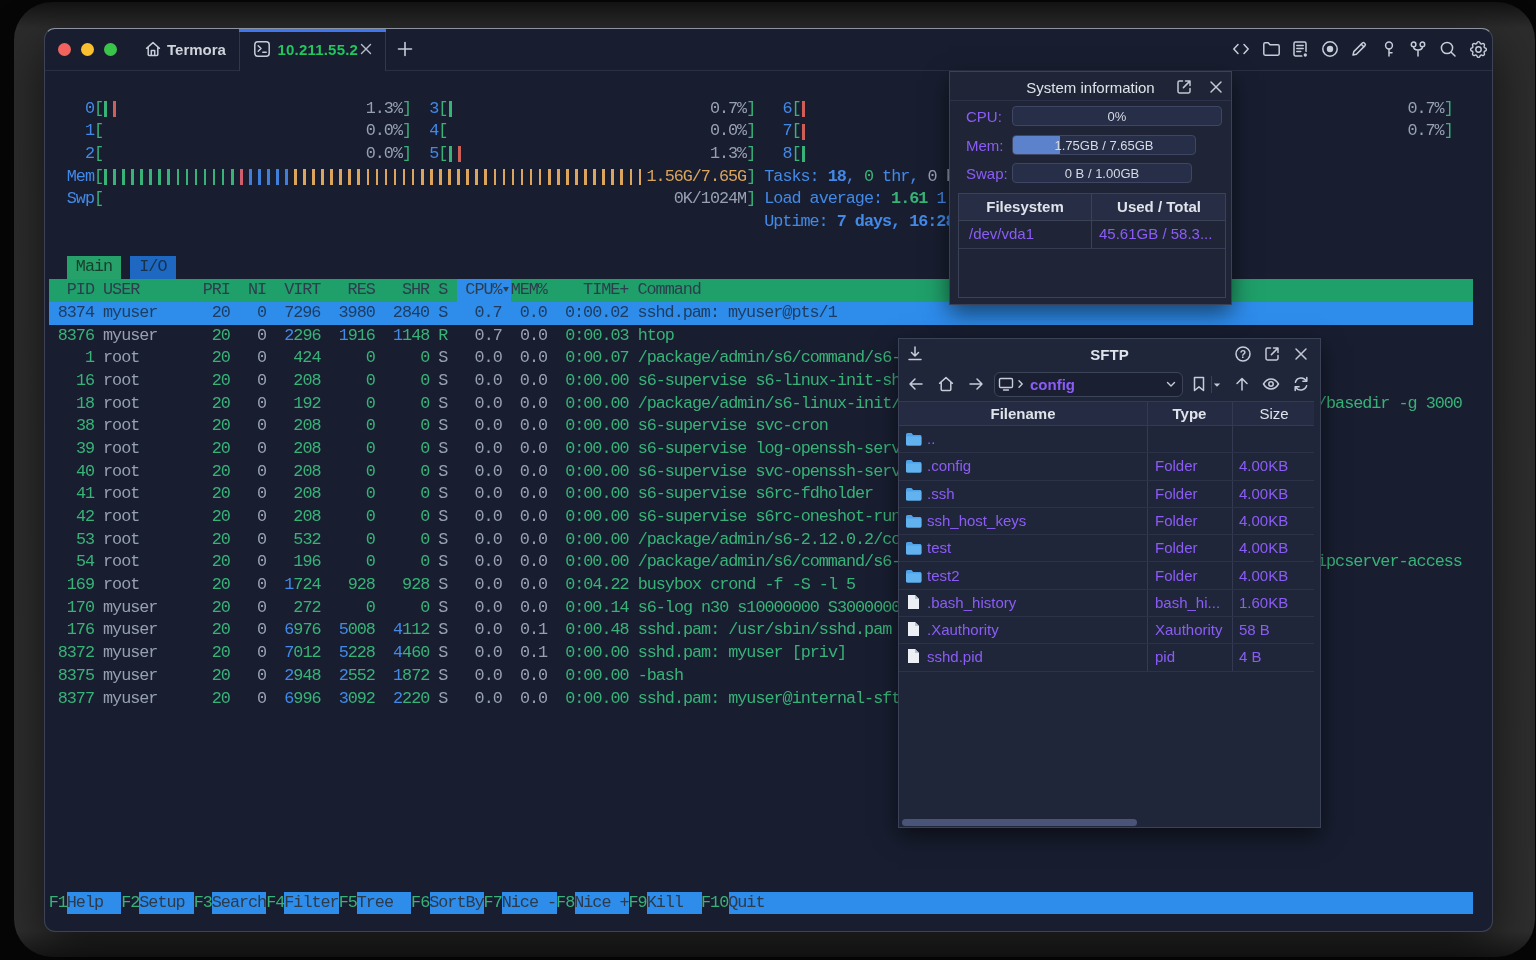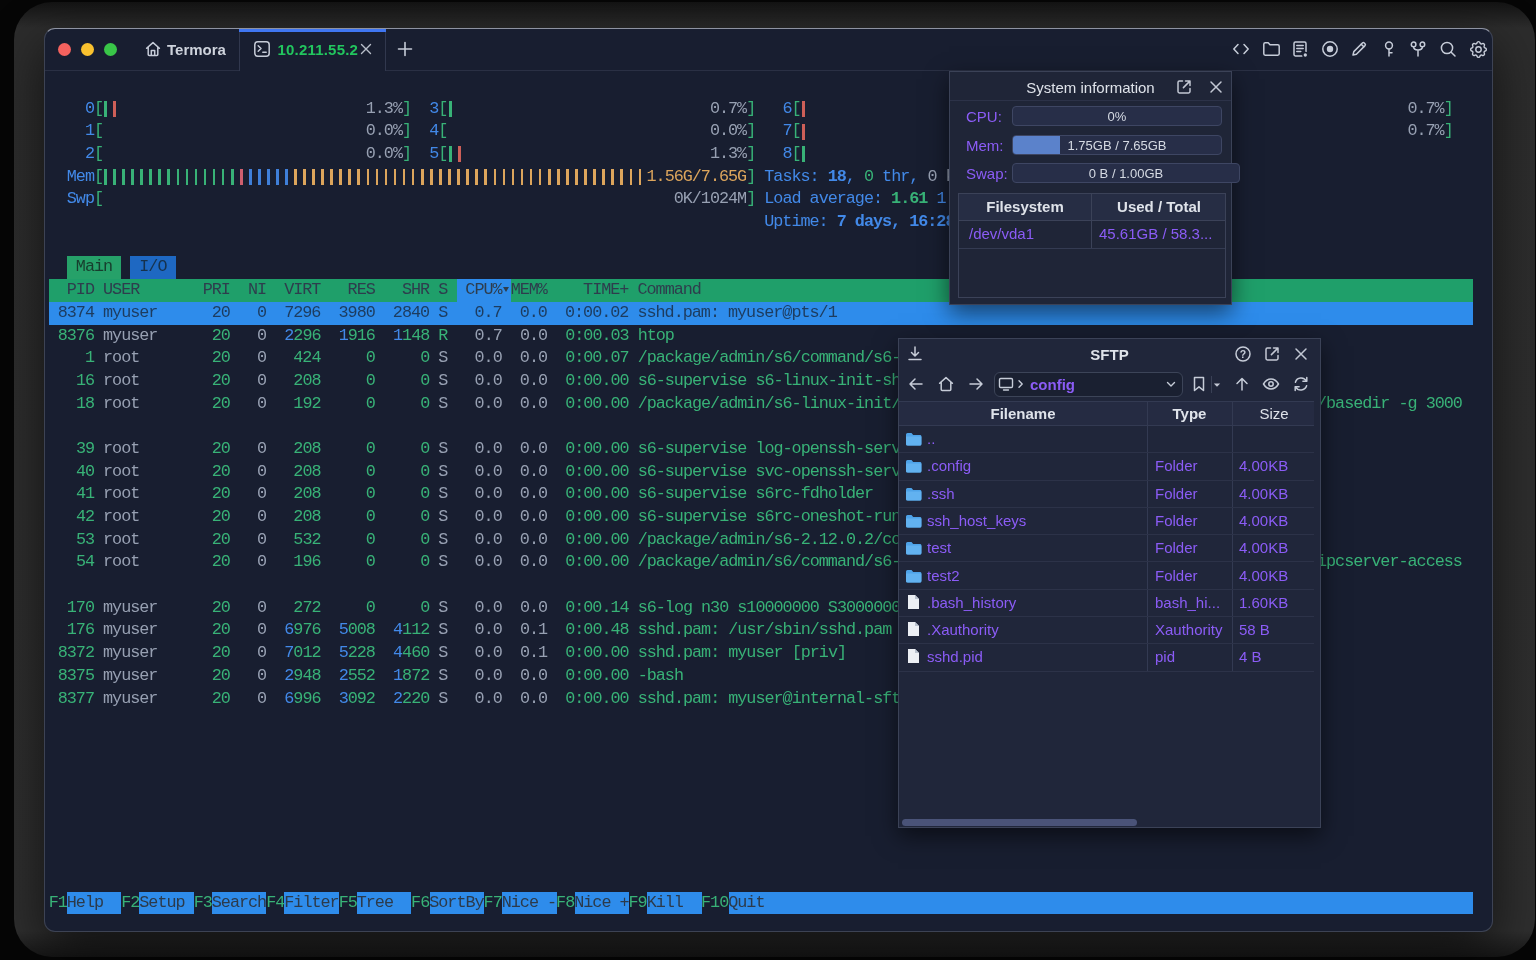--- a/index.html
+++ b/index.html
@@ -131,26 +131,28 @@
 <pre class="t" style="top:137.22px">  <i class="b">Mem</i><i class="g">[</i>                                                            <i class="o">1.56G/7.65G</i><i class="g">]</i> <i class="b">Tasks:</i> <i class="bb">18</i><i class="b">,</i> <i class="g">0</i> <i class="b">thr,</i> <i class="w">0</i> <i class="w">kthr;</i> <i class="g">1 running</i></pre>
 <pre class="t" style="top:159.90px">  <i class="b">Swp</i><i class="g">[</i>                                                               <i class="w">0K/1024M</i><i class="g">]</i> <i class="b">Load average:</i> <i class="gb">1.61</i> <i class="b">1.75 1.90</i></pre>
 <pre class="t" style="top:182.59px">                                                                               <i class="b">Uptime:</i> <i class="bb">7 days, 16:28:14</i></pre>
 <pre class="t" style="top:227.96px">  <i class="tabg"> Main </i> <i class="tabb"> I/O </i></pre>
 <pre class="t" style="top:250.65px"><i class="hd">  PID USER       </i><i class="hd">PRI  NI  VIRT   RES   SHR S</i> <i class="hs"> CPU% </i><i class="hd">MEM%    TIME+ Command</i><i class="hd">                                                                                     </i></pre>
 <pre class="t" style="top:273.33px"><i class="sel"> 8374 myuser      20   0  7296  3980  2840 S   0.7  0.0  0:00.02 sshd.pam: myuser@pts/1                                                                      </i></pre>
 <pre class="t" style="top:296.02px"> <i class="g">8376</i> <i class="w">myuser</i>      <i class="g">20</i>   <i class="w">0</i>  <i class="b">2</i><i class="g">296</i>  <i class="b">1</i><i class="g">916</i>  <i class="b">1</i><i class="g">148</i> <i class="g">R</i>   <i class="w">0.7</i>  <i class="w">0.0</i>  <i class="g">0:00.03</i> <i class="g">htop</i></pre>
 <pre class="t" style="top:318.71px">    <i class="g">1</i> <i class="w">root</i>        <i class="g">20</i>   <i class="w">0</i>   <i class="g">424</i>     <i class="g">0</i>     <i class="g">0</i> <i class="w">S</i>   <i class="w">0.0</i>  <i class="w">0.0</i>  <i class="g">0:00.07</i> <i class="g">/package/admin/s6/command/s6-svscan -d4 -- /run/service</i></pre>
 <pre class="t" style="top:341.39px">   <i class="g">16</i> <i class="w">root</i>        <i class="g">20</i>   <i class="w">0</i>   <i class="g">208</i>     <i class="g">0</i>     <i class="g">0</i> <i class="w">S</i>   <i class="w">0.0</i>  <i class="w">0.0</i>  <i class="g">0:00.00</i> <i class="g">s6-supervise s6-linux-init-shutdownd</i></pre>
 <pre class="t" style="top:364.08px">   <i class="g">18</i> <i class="w">root</i>        <i class="g">20</i>   <i class="w">0</i>   <i class="g">192</i>     <i class="g">0</i>     <i class="g">0</i> <i class="w">S</i>   <i class="w">0.0</i>  <i class="w">0.0</i>  <i class="g">0:00.00</i> <i class="g">/package/admin/s6-linux-init/command/s6-linux-init -c /etc/s6-overlay/s6-rc/basedir -g 3000</i></pre>
+<pre class="t" style="top:386.76px">   <i class="g">38</i> <i class="w">root</i>        <i class="g">20</i>   <i class="w">0</i>   <i class="g">208</i>     <i class="g">0</i>     <i class="g">0</i> <i class="w">S</i>   <i class="w">0.0</i>  <i class="w">0.0</i>  <i class="g">0:00.00</i> <i class="g">s6-supervise svc-cron</i></pre>
 <pre class="t" style="top:409.45px">   <i class="g">39</i> <i class="w">root</i>        <i class="g">20</i>   <i class="w">0</i>   <i class="g">208</i>     <i class="g">0</i>     <i class="g">0</i> <i class="w">S</i>   <i class="w">0.0</i>  <i class="w">0.0</i>  <i class="g">0:00.00</i> <i class="g">s6-supervise log-openssh-server</i></pre>
 <pre class="t" style="top:432.14px">   <i class="g">40</i> <i class="w">root</i>        <i class="g">20</i>   <i class="w">0</i>   <i class="g">208</i>     <i class="g">0</i>     <i class="g">0</i> <i class="w">S</i>   <i class="w">0.0</i>  <i class="w">0.0</i>  <i class="g">0:00.00</i> <i class="g">s6-supervise svc-openssh-server</i></pre>
 <pre class="t" style="top:454.82px">   <i class="g">41</i> <i class="w">root</i>        <i class="g">20</i>   <i class="w">0</i>   <i class="g">208</i>     <i class="g">0</i>     <i class="g">0</i> <i class="w">S</i>   <i class="w">0.0</i>  <i class="w">0.0</i>  <i class="g">0:00.00</i> <i class="g">s6-supervise s6rc-fdholder</i></pre>
 <pre class="t" style="top:477.51px">   <i class="g">42</i> <i class="w">root</i>        <i class="g">20</i>   <i class="w">0</i>   <i class="g">208</i>     <i class="g">0</i>     <i class="g">0</i> <i class="w">S</i>   <i class="w">0.0</i>  <i class="w">0.0</i>  <i class="g">0:00.00</i> <i class="g">s6-supervise s6rc-oneshot-runner</i></pre>
 <pre class="t" style="top:500.19px">   <i class="g">53</i> <i class="w">root</i>        <i class="g">20</i>   <i class="w">0</i>   <i class="g">532</i>     <i class="g">0</i>     <i class="g">0</i> <i class="w">S</i>   <i class="w">0.0</i>  <i class="w">0.0</i>  <i class="g">0:00.00</i> <i class="g">/package/admin/s6-2.12.0.2/command/s6-svscanctl -t /run/service</i></pre>
 <pre class="t" style="top:522.88px">   <i class="g">54</i> <i class="w">root</i>        <i class="g">20</i>   <i class="w">0</i>   <i class="g">196</i>     <i class="g">0</i>     <i class="g">0</i> <i class="w">S</i>   <i class="w">0.0</i>  <i class="w">0.0</i>  <i class="g">0:00.00</i> <i class="g">/package/admin/s6/command/s6-ipcserver-socketbinder -1 /run/service/s6rc-onipcserver-access</i></pre>
+<pre class="t" style="top:545.57px">  <i class="g">169</i> <i class="w">root</i>        <i class="g">20</i>   <i class="w">0</i>  <i class="b">1</i><i class="g">724</i>   <i class="g">928</i>   <i class="g">928</i> <i class="w">S</i>   <i class="w">0.0</i>  <i class="w">0.0</i>  <i class="g">0:04.22</i> <i class="g">busybox crond -f -S -l 5</i></pre>
 <pre class="t" style="top:568.25px">  <i class="g">170</i> <i class="w">myuser</i>      <i class="g">20</i>   <i class="w">0</i>   <i class="g">272</i>     <i class="g">0</i>     <i class="g">0</i> <i class="w">S</i>   <i class="w">0.0</i>  <i class="w">0.0</i>  <i class="g">0:00.14</i> <i class="g">s6-log n30 s10000000 S30000000 T !"gzip -nq9" /var/log</i></pre>
 <pre class="t" style="top:590.94px">  <i class="g">176</i> <i class="w">myuser</i>      <i class="g">20</i>   <i class="w">0</i>  <i class="b">6</i><i class="g">976</i>  <i class="b">5</i><i class="g">008</i>  <i class="b">4</i><i class="g">112</i> <i class="w">S</i>   <i class="w">0.0</i>  <i class="w">0.1</i>  <i class="g">0:00.48</i> <i class="g">sshd.pam: /usr/sbin/sshd.pam [listener] 0 of 10-100 startups</i></pre>
 <pre class="t" style="top:613.62px"> <i class="g">8372</i> <i class="w">myuser</i>      <i class="g">20</i>   <i class="w">0</i>  <i class="b">7</i><i class="g">012</i>  <i class="b">5</i><i class="g">228</i>  <i class="b">4</i><i class="g">460</i> <i class="w">S</i>   <i class="w">0.0</i>  <i class="w">0.1</i>  <i class="g">0:00.00</i> <i class="g">sshd.pam: myuser [priv]</i></pre>
 <pre class="t" style="top:636.31px"> <i class="g">8375</i> <i class="w">myuser</i>      <i class="g">20</i>   <i class="w">0</i>  <i class="b">2</i><i class="g">948</i>  <i class="b">2</i><i class="g">552</i>  <i class="b">1</i><i class="g">872</i> <i class="w">S</i>   <i class="w">0.0</i>  <i class="w">0.0</i>  <i class="g">0:00.00</i> <i class="g">-bash</i></pre>
 <pre class="t" style="top:659.00px"> <i class="g">8377</i> <i class="w">myuser</i>      <i class="g">20</i>   <i class="w">0</i>  <i class="b">6</i><i class="g">996</i>  <i class="b">3</i><i class="g">092</i>  <i class="b">2</i><i class="g">220</i> <i class="w">S</i>   <i class="w">0.0</i>  <i class="w">0.0</i>  <i class="g">0:00.00</i> <i class="g">sshd.pam: myuser@internal-sftp</i></pre>
 <pre class="t" style="top:863.17px"><i class="g">F1</i><i class="fk">Help  </i><i class="g">F2</i><i class="fk">Setup </i><i class="g">F3</i><i class="fk">Search</i><i class="g">F4</i><i class="fk">Filter</i><i class="g">F5</i><i class="fk">Tree  </i><i class="g">F6</i><i class="fk">SortBy</i><i class="g">F7</i><i class="fk">Nice -</i><i class="g">F8</i><i class="fk">Nice +</i><i class="g">F9</i><i class="fk">Kill  </i><i class="g">F10</i><i class="fk">Quit</i><i class="fk">                                                                              </i></pre>
 <div class="bar bg" style="left:59.41px;top:72.36px;width:9.07px"></div>
 <div class="bar br" style="left:68.48px;top:72.36px;width:9.07px"></div>
 <div class="bar bg" style="left:404.04px;top:72.36px;width:9.07px"></div>
 <div class="bar br" style="left:757.73px;top:72.36px;width:9.07px"></div>
@@ -172,25 +174,25 @@
  <svg style="left:255.5px;top:4.5px" width="20" height="20" viewBox="0 0 20 20" fill="none" stroke="#c3c8d4" stroke-width="1.5" stroke-linecap="round" stroke-linejoin="round">
         <path d="M5 5 15 15M15 5 5 15"></path>
       </svg>
  <div class="hl" style="left:0;right:0;top:28px"></div>
  <div class="pt" style="left:16px;top:36px">CPU:</div>
  <div class="pt" style="left:16px;top:65px">Mem:</div>
  <div class="pt" style="left:16px;top:93px">Swap:</div>
  <div class="bar2" style="left:62px;top:34px;width:210px">
         <span>0%</span>
       </div>
- <div class="bar2" style="left:62px;top:63px;width:210px">
+ <div class="bar2" style="left:62px;top:63px;width:184px">
         <div style="position:absolute;left:0;top:0;bottom:0;width:47px;background:#5b82cb;border-radius:3px 0 0 3px"></div>
         <span>1.75GB / 7.65GB</span>
       </div>
- <div class="bar2" style="left:62px;top:91px;width:228px">
+ <div class="bar2" style="left:62px;top:91px;width:180px">
         <span>0 B / 1.00GB</span>
       </div>
  <div style="position:absolute;left:8px;top:121px;width:268px;height:105px;border:1px solid #3b4258">
    <div style="position:absolute;left:0;right:0;top:0;height:27px;background:#262d44;border-bottom:1px solid #3b4258"></div>
    <div class="ptc" style="left:0;width:132px;top:4px;font-weight:700">Filesystem</div>
    <div class="ptc" style="left:132px;width:136px;top:4px;font-weight:700">Used / Total</div>
    <div class="vl" style="left:132px;top:0;height:54px;background:#3b4258"></div>
    <div class="pt" style="left:10px;top:31px">/dev/vda1</div>
    <div class="pt" style="left:140px;top:31px">45.61GB / 58.3...</div>
    <div class="hl" style="left:0;right:0;top:54px;background:#343b52"></div>

